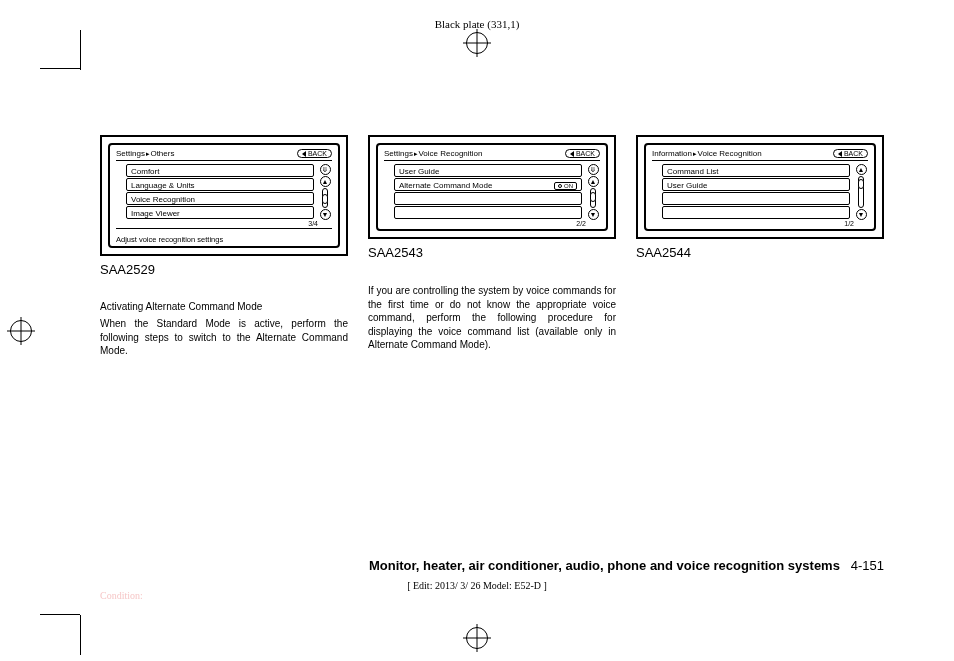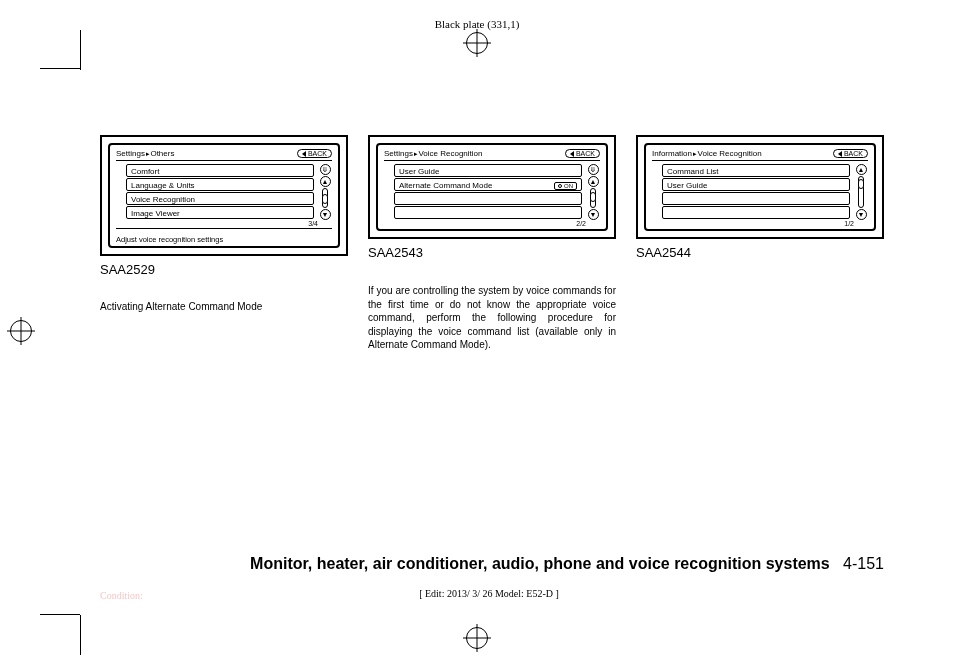--- a/index.html
+++ b/index.html
@@ -56,23 +56,23 @@
   .scroll-bar .thumb { position:absolute; left:-1px; right:-1px; height:10px; border:1px solid #000; border-radius:3px; background:#fff;}
   .counter { text-align:right; font-size:7px; margin-right:14px;}
   .screen-foot { font-size:7.5px; border-top:1px solid #000; padding-top:6px; margin-top:1px;}
   .caption { text-align:left; font-size:13px; margin-bottom:24px; padding-right:2px;}
 
   h3 { font-size:10px; font-weight:400; margin-bottom:5px;}
   p  { font-size:10px; line-height:1.35; margin-bottom:6px; text-align:justify;}
   ol { padding-left:16px; margin-bottom:8px;}
   ol li { font-size:10px; line-height:1.35; margin-bottom:4px; text-align:justify;}
 
-  .footer-line { position:absolute; bottom:88px; right:70px; font-size:16px;}
+  .footer-line { position:absolute; bottom:88px; right:70px; font-size:13px;}
   .footer-line b { font-weight:700;}
-  .edit-line { position:absolute; bottom:62px; left:50%; transform:translateX(-50%); font-size:10px; font-family:"Times New Roman",serif;margin-left:12px;}
+  .edit-line { position:absolute; bottom:70px; left:50%; transform:translateX(-50%); font-size:10px; font-family:"Times New Roman",serif;}
   .condition { position:absolute; bottom:60px; left:100px; font-size:10px; color:#f6c7c7;font-family:Liberation Serif, serif;}
 </style>
 </head>
 <body>
 
 <div class="header-text">Black plate (331,1)</div>
 <div class="reg-mark" style="top:32px; left:466px;"></div>
 <div class="reg-mark" style="bottom:12px; left:466px;"></div>
 <div class="reg-mark" style="top:320px; left:10px;"></div>
 <div class="crop-h" style="top:68px; left:40px; width:40px;"></div>
@@ -115,20 +115,21 @@
             <div class="scroll-btn">▼</div>
           </div>
         </div>
         <div class="counter">3/4</div>
         <div class="screen-foot">Adjust voice recognition settings</div>
       </div>
     </div>
     <div class="caption">SAA2529</div>
 
     <h3>Activating Alternate Command Mode</h3>
+    <p>When the Standard Mode is active, perform the following steps to switch to the Alternate Command Mode.</p>
   </div>
 
   <div class="col">
     <div class="screenshot">
       <div class="screen-inner">
         <div class="screen-head">
           <span class="crumb">
             <span>Settings</span><span class="sep">▸</span><span>Voice Recognition</span>
           </span>
           <span class="back-btn"><span class="tri"></span>BACK</span>

